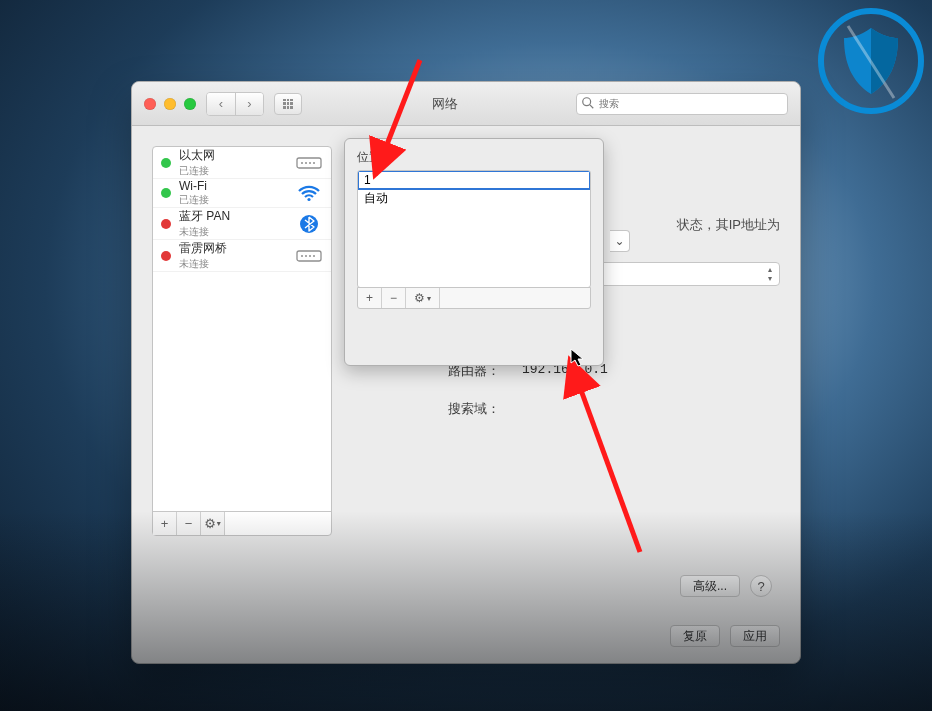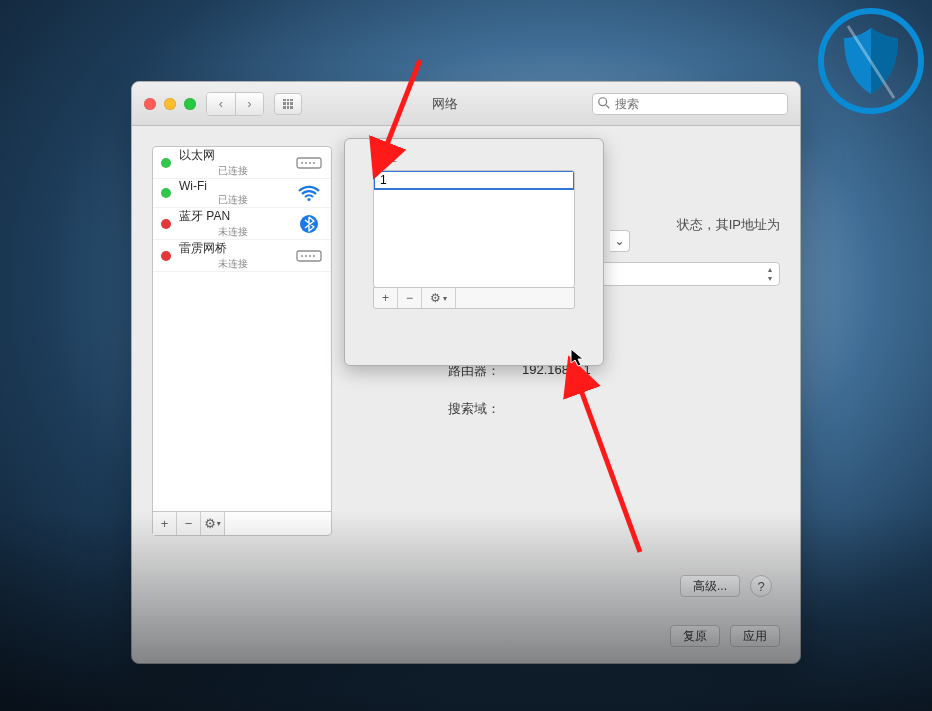--- a/index.html
+++ b/index.html
@@ -27,70 +27,70 @@
   .dot.red{background:#ff5f57;} .dot.yellow{background:#ffbd2e;} .dot.green{background:#28c940;}
   .seg { display:flex; border:1px solid #c7c7c7; border-radius:4px; overflow:hidden; background:#f5f5f5; }
   .seg button { width:28px; height:22px; border:none; background:linear-gradient(180deg,#fefefe,#e6e6e6); color:#7c7c7c; cursor:pointer; font-size:13px; }
   .seg button + button { border-left:1px solid #c7c7c7; }
   .grid-btn { width:28px; height:22px; border:1px solid #c7c7c7; border-radius:4px; background:linear-gradient(180deg,#fefefe,#e6e6e6);
     display:flex; align-items:center; justify-content:center; cursor:pointer; }
   .grid-ico { width:10px; height:10px; display:grid; grid-template-columns:repeat(3,1fr); grid-template-rows:repeat(3,1fr); gap:1px; }
   .grid-ico span { background:#8d8d8d; }
   .title { flex-shrink:0; margin-left: 120px; color:#4c4c4c; font-size:13px; }
   .search { margin-left:auto; position:relative; }
-  .search input { width:196px; height:22px; border:1px solid #c6c6c6; border-radius:4px;
-    padding:0 8px 0 22px; font-size:12px; color:#333; background:#fff; }
+  .search input { width:212px; height:22px; border:1px solid #c6c6c6; border-radius:4px;
+    padding:0 8px 0 22px; font-size:10px; color:#333; background:#fff; }
   .search .mag { position:absolute; left:5px; top:3px; width:14px; height:14px; color:#7d7d7d; }
 
   .body { flex:1; display:flex; gap:18px; padding:20px 20px 8px 20px; }
 
   
   .loc-row { position:absolute; top:148px; left:345px; right:160px; text-align:center; color:#3d3d3d; font-size:13px; }
   .loc-row .lbl { color:#3d3d3d; }
   .loc-popup-right { position:absolute; top:148px; right:170px; width:20px; height:22px;
     border:1px solid #c6c6c6; border-left:none; border-radius:0 4px 4px 0; background:#fff;
     display:flex; align-items:center; justify-content:center; color:#555; font-size:12px; }
 
   
   .sidebar { width:180px; height:390px; border:1px solid #c3c3c3; border-radius:4px; background:#fff;
     display:flex; flex-direction:column; }
   .svc-list { flex:1; overflow:hidden; }
   .svc { display:flex; align-items:center; gap:8px; padding:0 8px; border-bottom:1px solid #f1f1f1; }
   .status { width:10px; height:10px; border-radius:50%; flex-shrink:0; }
   .svc .txt { display:flex; flex-direction:column; flex:1; }
   .svc .name { font-size:12px; color:#2b2b2b; }
-  .svc .sub  { font-size:10px; color:#888;text-align:center; }
+  .svc .sub  { font-size:10px; color:#888; }
   .con-ico { width:28px; height:20px; display:flex; align-items:center; justify-content:center; }
   .sidebar-footer { border-top:1px solid #c6c6c6; display:flex; align-items:center; height:24px; }
   .sf-btn { width:24px; height:100%; border:none; border-right:1px solid #d0d0d0; background:#f7f7f7; color:#626262; font-size:13px; cursor:pointer; display:flex; align-items:center; justify-content:center; }
 
   
   .detail { flex:1; font-size:13px; color:#3f3f3f; }
   .detail .status-line { text-align:right; color:#4b4b4b; margin-top:70px; margin-bottom:28px; }
   .detail .cfg-select { position:relative; height:24px; border:1px solid #c6c6c6; border-radius:4px; background:#fff;
     margin-bottom:22px; }
   .detail .cfg-select .stepper { position:absolute; right:2px; top:2px; width:14px; height:18px; color:#666; font-size:8px; display:flex; flex-direction:column; align-items:center; justify-content:center; }
-  .kv { display:flex; gap:22px; margin-bottom:10px; }
+  .kv { display:flex; gap:22px; margin-bottom:10px;font-family:Liberation Mono, monospace; }
   .kv .k { width:150px; text-align:right; color:#3b3b3b; }
   .kv .v { color:#2d2d2d; }
   .kv .muted { color:#b5b5b5; }
 
   
   .adv-row { position:absolute; bottom:66px; right:28px; display:flex; align-items:center; gap:10px; }
   .mac-btn { height:22px; padding:0 12px; border:1px solid #c6c6c6; border-radius:4px; font-size:12px;
     background:linear-gradient(180deg,#ffffff,#ececec); color:#333; cursor:pointer; display:inline-flex; align-items:center; gap:4px; }
   .help { width:22px; height:22px; border-radius:50%; border:1px solid #c6c6c6;
     background:linear-gradient(180deg,#ffffff,#ececec); color:#555; font-size:13px; display:flex; align-items:center; justify-content:center; cursor:pointer; }
 
   .action-row { position:absolute; bottom:16px; right:20px; display:flex; gap:10px; }
 
   
   .dialog { position:absolute; top:138px; left:344px; width:260px; height:228px;
     background:#ececec; border:1px solid #b0b0b0; border-radius:6px;
-    box-shadow:0 6px 18px rgba(0,0,0,0.25); z-index:5; padding:10px 28px; }
+    box-shadow:0 6px 18px rgba(0,0,0,0.25); z-index:5; padding:10px 12px; }
   .dialog .lbl { font-size:12px; color:#3a3a3a; margin-bottom:4px; }
   .dlg-list { height:118px; border:1px solid #c6c6c6; background:#fff; border-radius:3px; overflow:hidden; }
   .dlg-list .row { height:18px; padding:0 6px; font-size:12px; display:flex; align-items:center; }
   .dlg-list .row.editing { outline:2px solid #2f76d6; outline-offset:-1px; background:#fff; }
   .dlg-list .row.editing input { border:none; outline:none; width:100%; font-size:12px; background:transparent; }
   .dlg-footer { display:flex; align-items:center; margin-top:-1px; border:1px solid #c6c6c6;
     border-top:1px solid #c6c6c6; height:22px; background:#f7f7f7; border-bottom-left-radius:3px; border-bottom-right-radius:3px; }
   .dlg-footer button { width:24px; height:100%; border:none; border-right:1px solid #d0d0d0; background:transparent; color:#5e5e5e; font-size:12px; cursor:pointer; display:flex; align-items:center; justify-content:center; }
   .dlg-footer .gear { width:34px; display:flex; align-items:center; justify-content:center; }
   .done-row { text-align:right; margin-top:14px; }
@@ -276,20 +276,23 @@
       </button>
     </div>
   </div>
 
   <div class="dialog">
     <div class="lbl">位置</div>
     <div class="dlg-list">
       <div class="row editing">
         <input type="text" value="1" style="">
       </div>
+      <div class="row">
+        <span>自动</span>
+      </div>
     </div>
     <div class="dlg-footer">
       <button>+</button>
       <button>−</button>
       <button class="gear">
         <span>⚙︎</span>
           <span style="font-size:8px;margin-left:2px">▾</span>
       </button>
     </div>
   </div>

